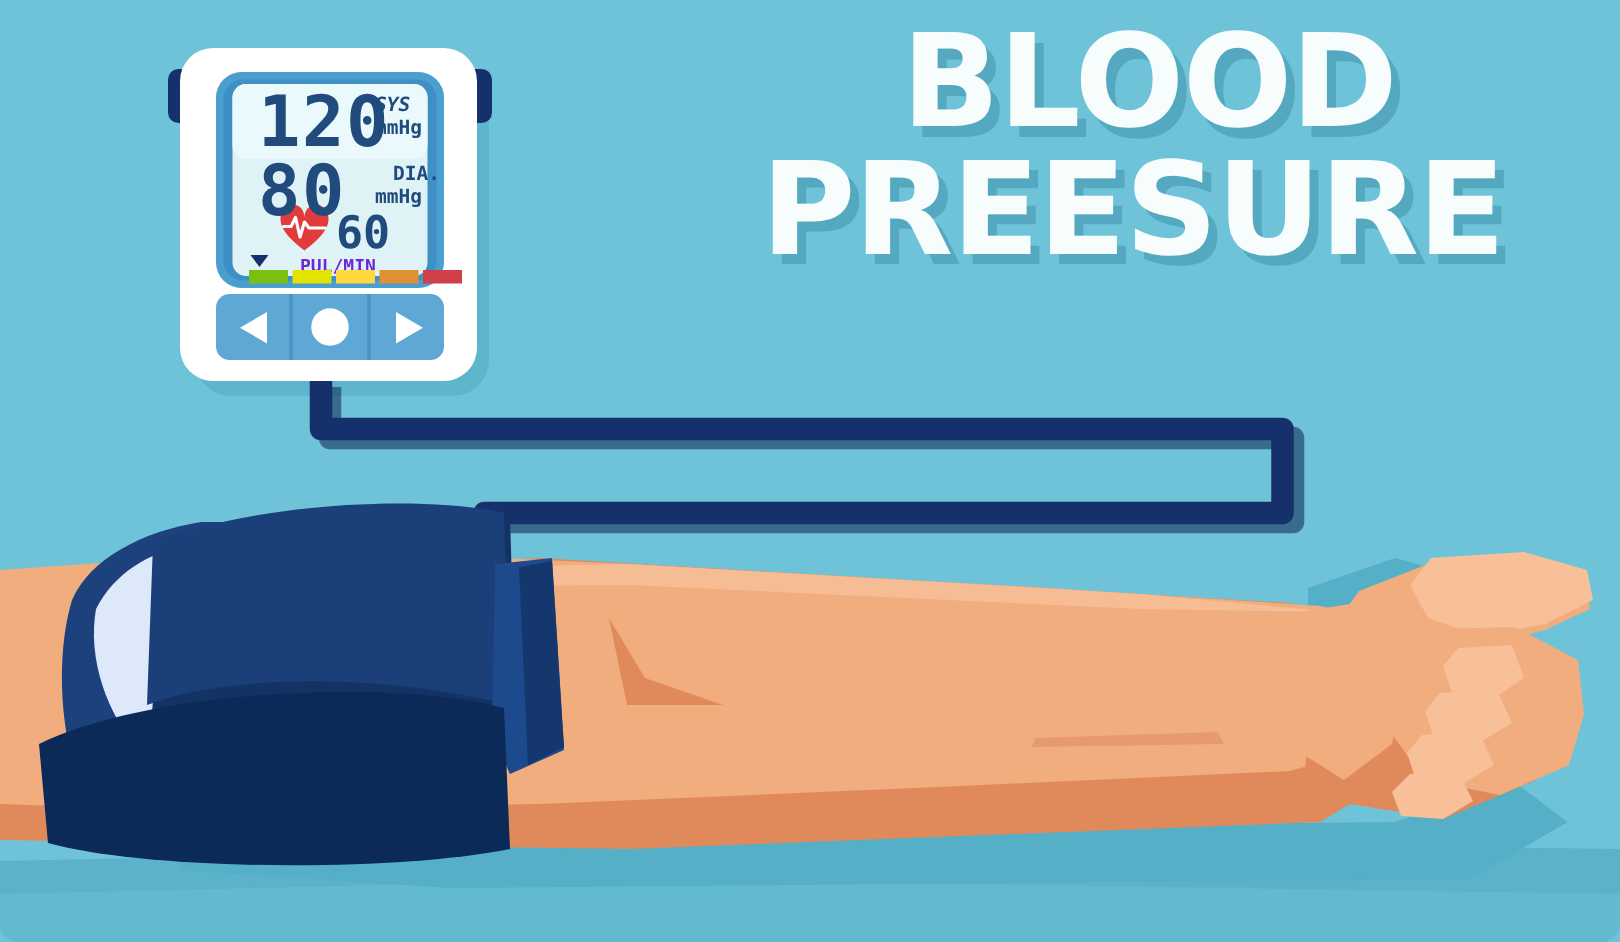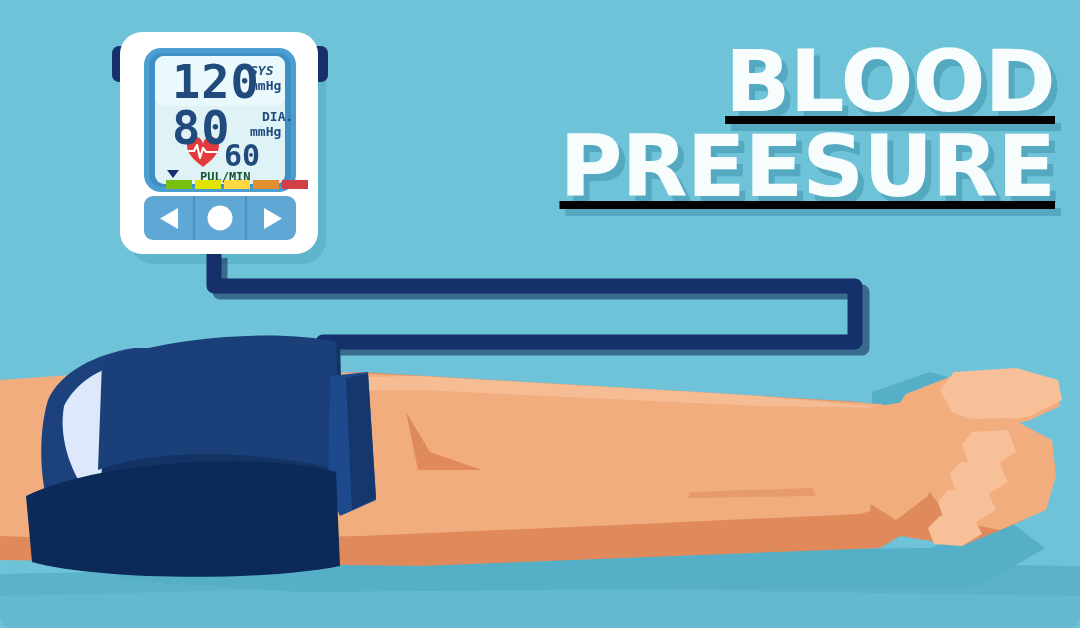--- a/index.html
+++ b/index.html
@@ -7,24 +7,23 @@
   body{
     width:1080px;height:628px;overflow:hidden;
     background:#6fc3d8;
     font-family:"Liberation Sans", sans-serif;
   }
   #stage{position:relative;width:1080px;height:628px;overflow:hidden;background:#6fc3d8;border-radius:13px;}
   #stage svg.layer{position:absolute;left:0;top:0;width:1080px;height:628px;}
 
   
   .title-wrap{
-    position:absolute;left:455px;top:42px;width:600px;
-    text-align:right;
+    position:absolute;left:455px;top:16px;width:600px;
+    text-align:center;
     pointer-events:none;
-    text-decoration:underline;
   }
   .title-line{
     font-family:"DejaVu Sans", sans-serif;
     font-weight:bold;
     color:#f7fcfc;
     letter-spacing:-1px;
     line-height:0.92;
     text-shadow:6px 7px 0 #54a9c0;
     white-space:nowrap;
   }
@@ -40,21 +39,21 @@
   }
   .lcd-big{
     font-size:47px;font-weight:bold;letter-spacing:1px;line-height:1;
     color:#214b7d;
   }
   .lcd-unit{
     font-size:13px;font-weight:bold;line-height:1.08;letter-spacing:0px;
     color:#214b7d;
   }
   .lcd-mid{font-size:30px;font-weight:bold;line-height:1;color:#214b7d;}
-  .lcd-small{font-size:12px;font-weight:bold;color:#14532d;letter-spacing:0px;}
+  .lcd-small{font-size:12px;font-weight:bold;color:#6d28d9;letter-spacing:0px;}
 
   .seg-bar{position:absolute;display:flex;gap:3px;}
   .seg{height:9px;}
 </style>
 </head>
 <body>
 
 <div id="stage">
 
   <svg class="layer" viewBox="0 0 1080 628">

